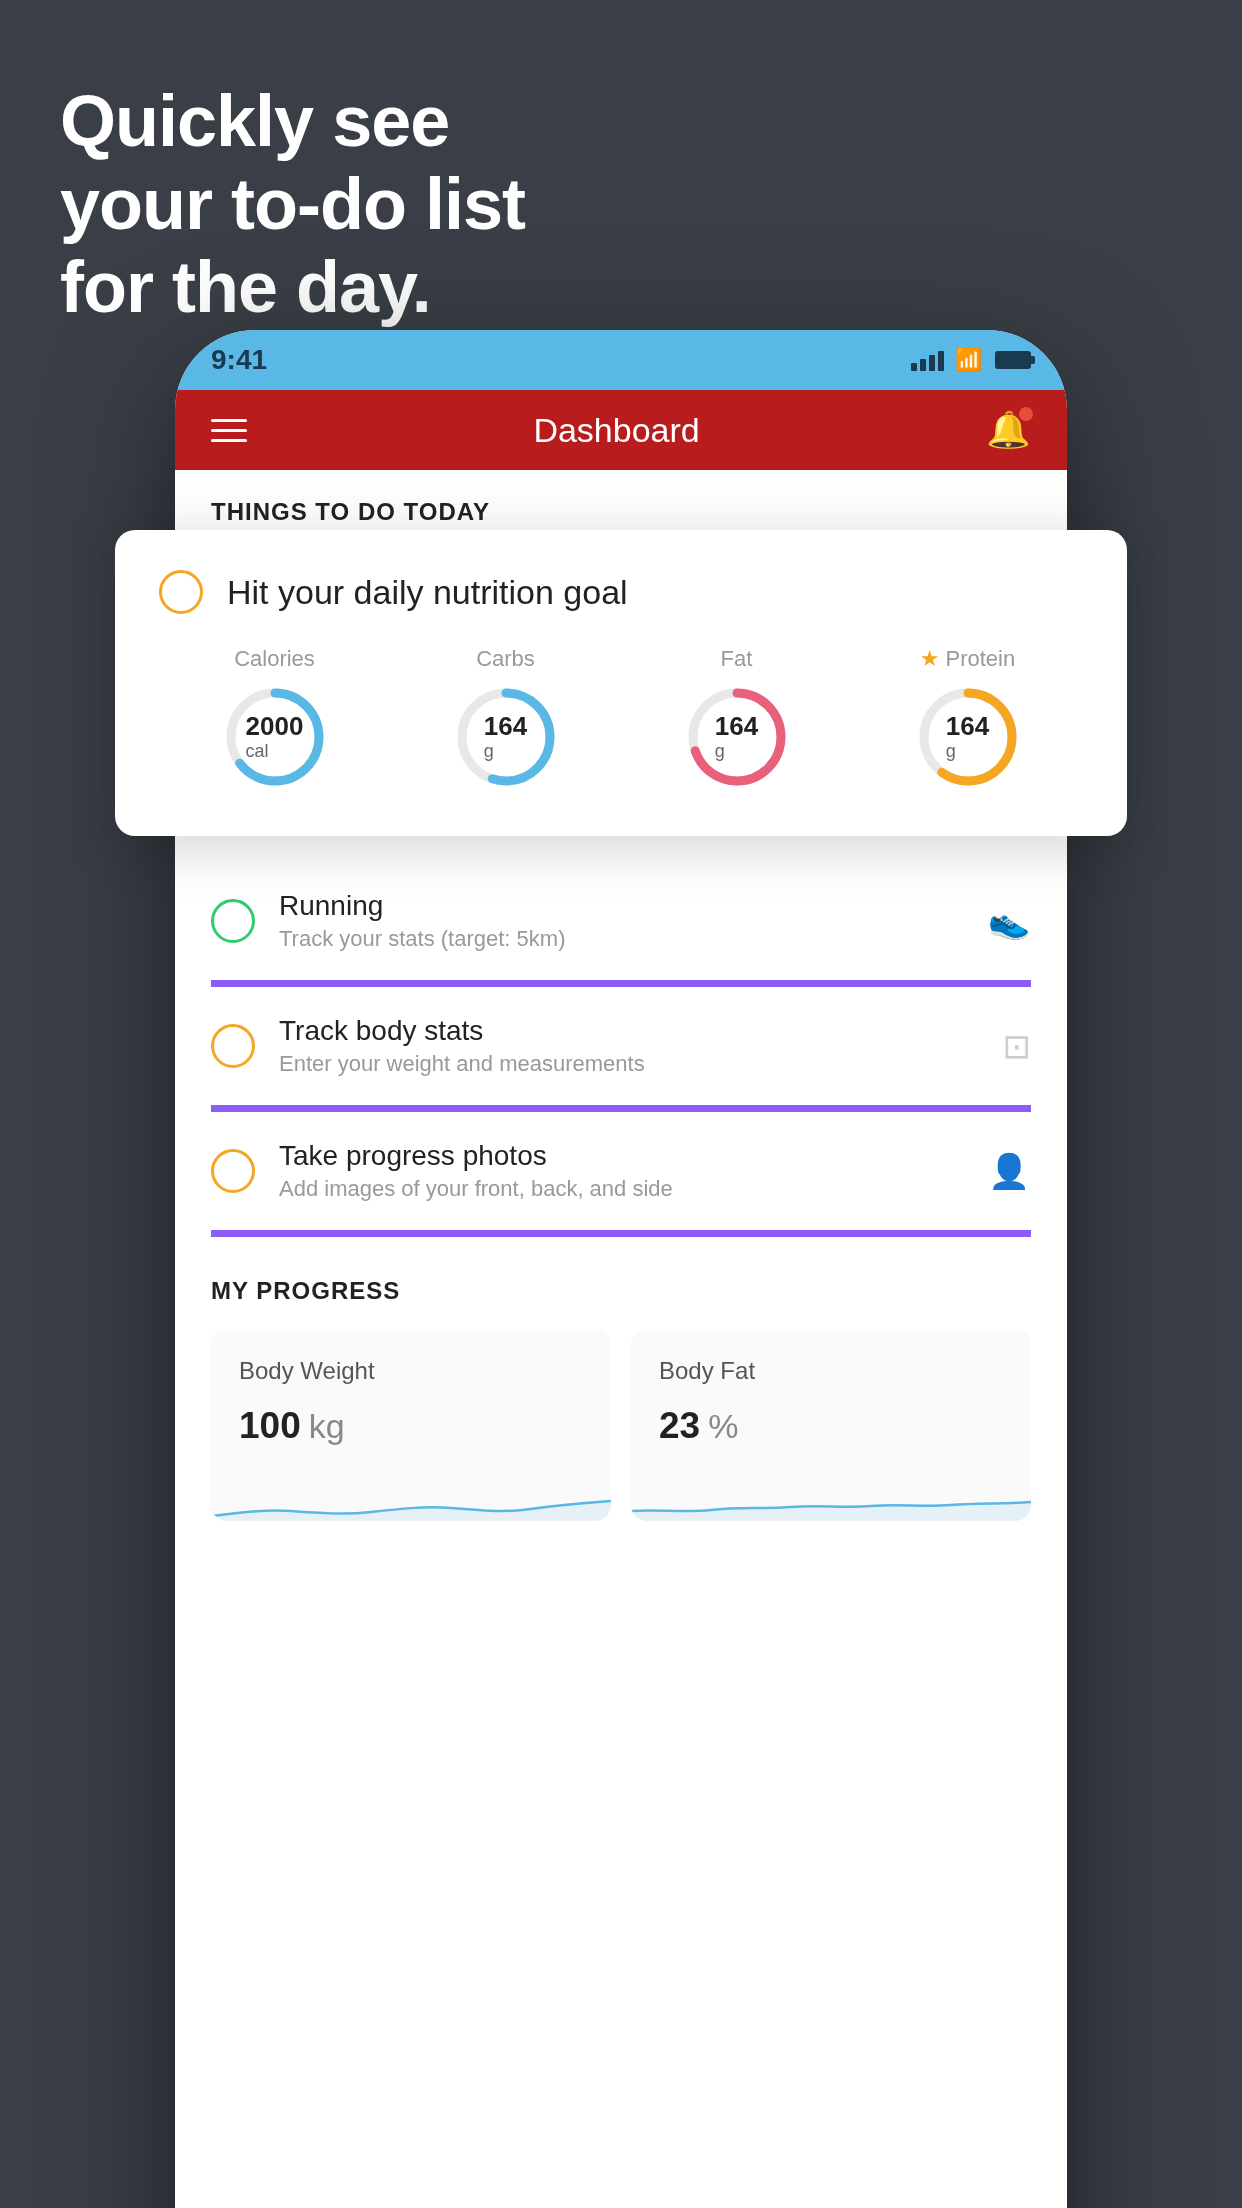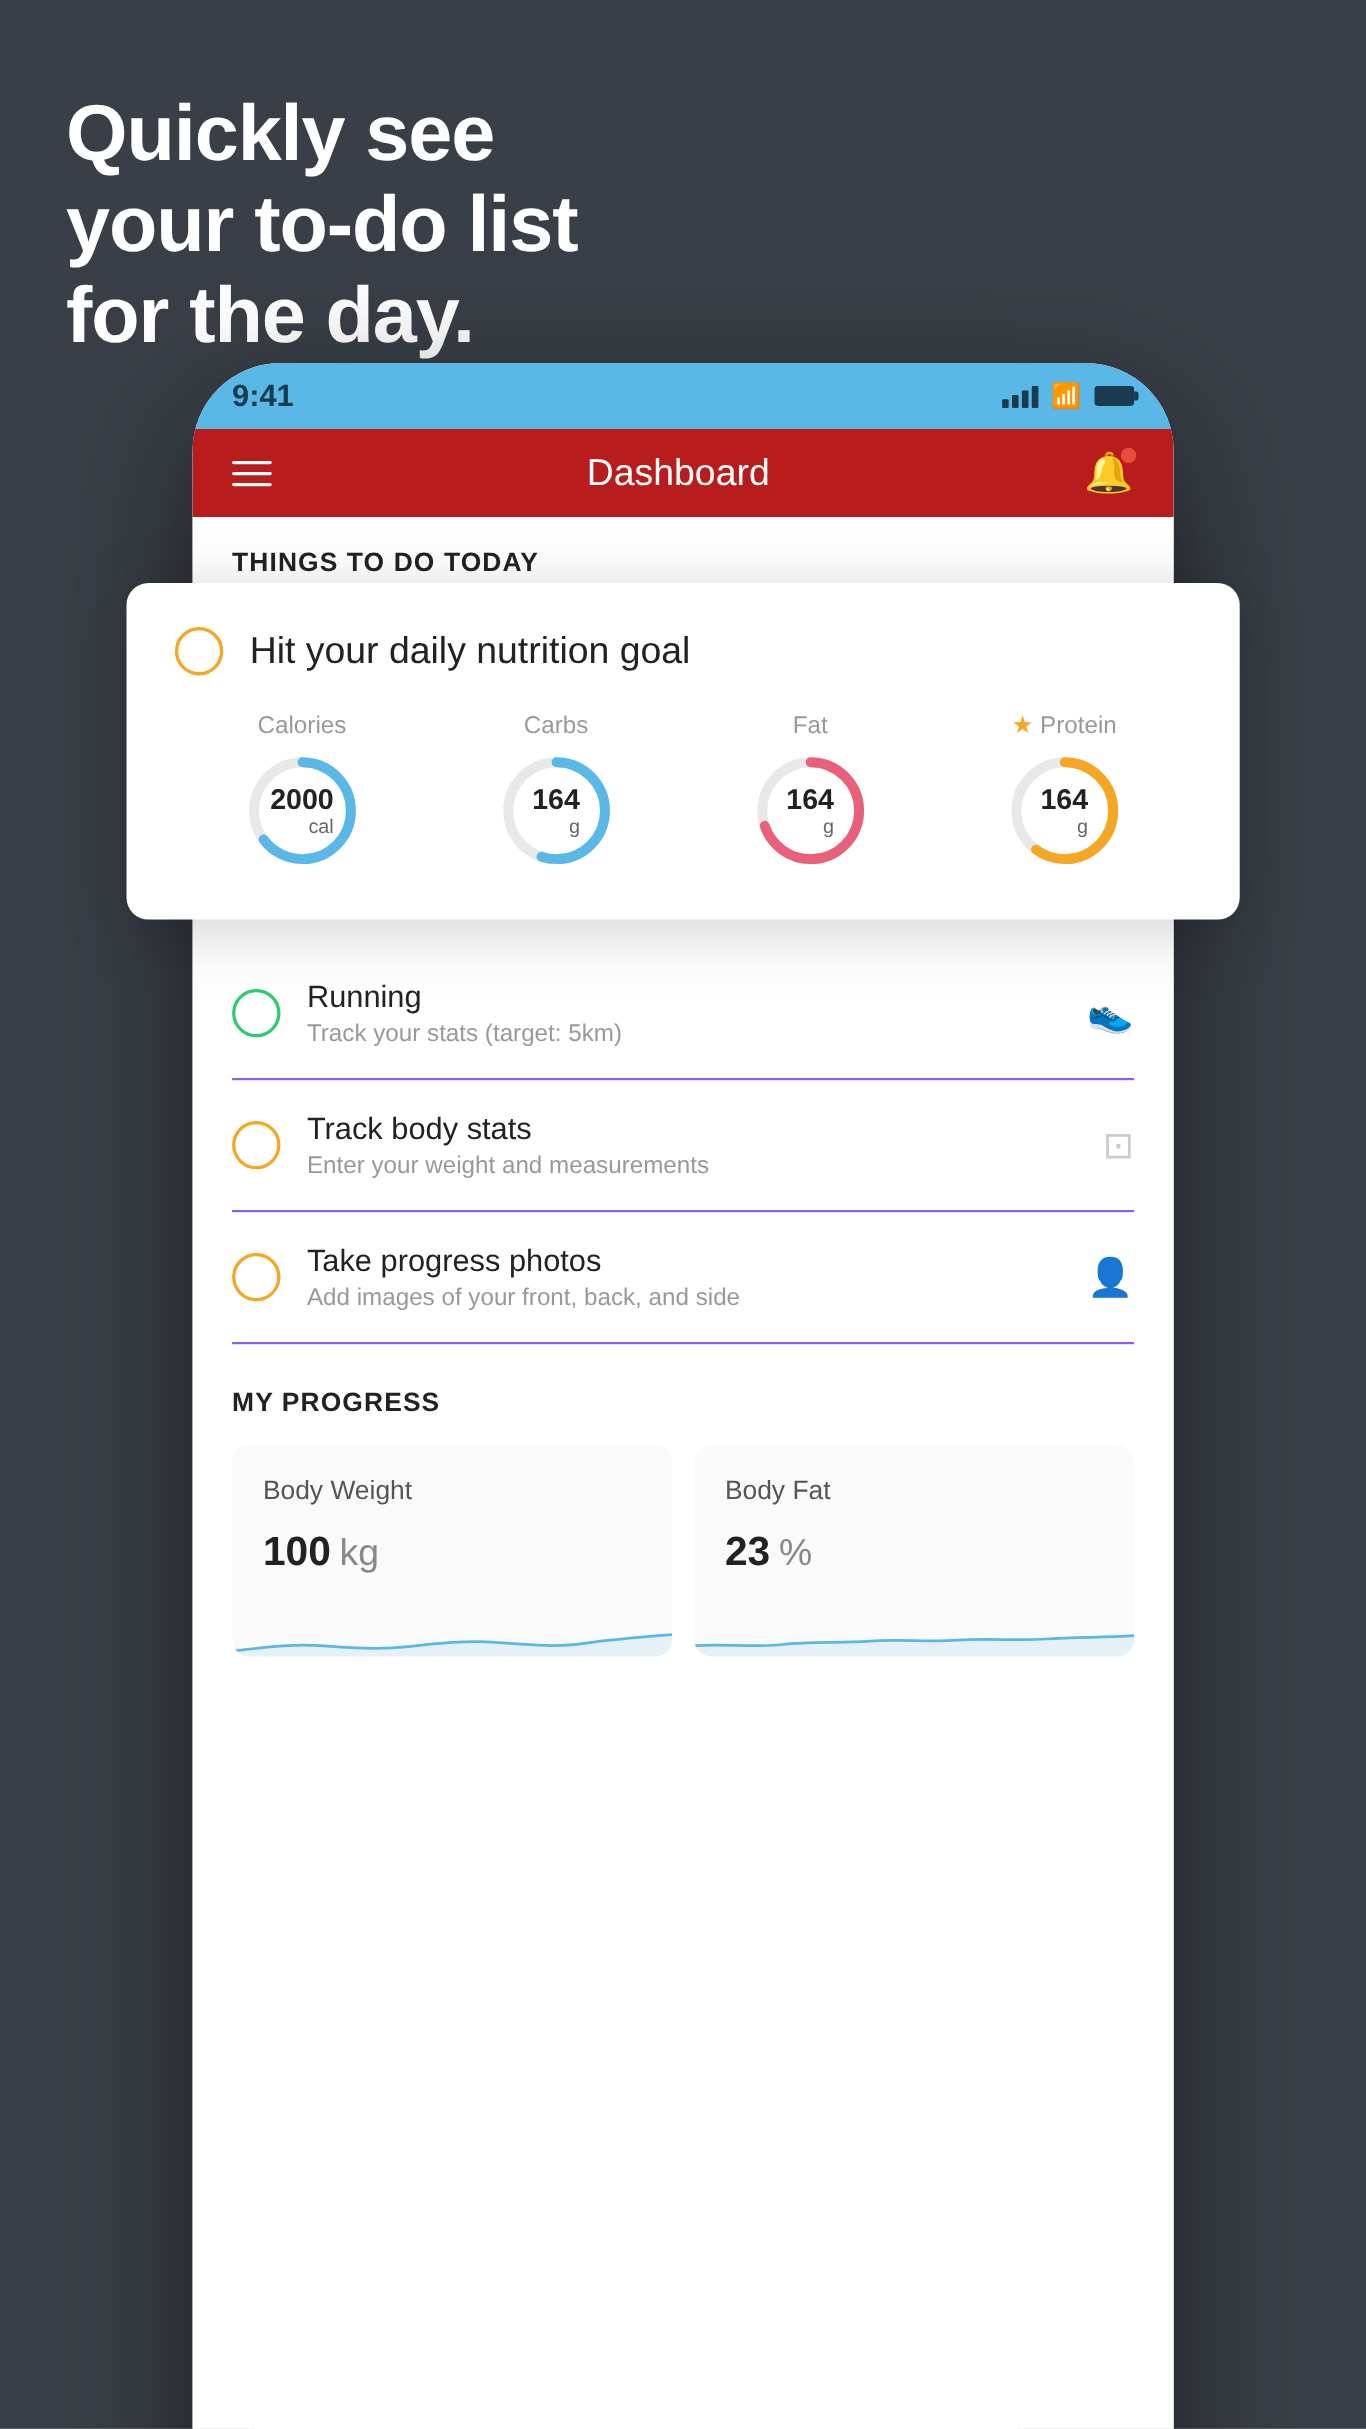--- a/index.html
+++ b/index.html
@@ -213,21 +213,21 @@
     .donut-svg {
       width: 110px;
       height: 110px;
       transform: rotate(-90deg);
     }
     .donut-center {
       position: absolute;
       top: 50%;
       left: 50%;
       transform: translate(-50%, -50%);
-      text-align: right;
+      text-align: left;
     }
     .donut-value {
       font-size: 26px;
       font-weight: 700;
       color: #222;
       display: block;
       line-height: 1.1;
     }
     .donut-unit {
       font-size: 18px;
@@ -236,21 +236,21 @@
 
     
     .todo-list {
       padding: 0 36px;
       margin-top: 320px;
     }
     .todo-item {
       display: flex;
       align-items: center;
       padding: 28px 0;
-      border-bottom: 2px solid #8b5cf6;
+      border-bottom: 7px solid #8b5cf6;
       gap: 24px;
     }
     .todo-check {
       width: 44px;
       height: 44px;
       border-radius: 50%;
       border: 3px solid;
       flex-shrink: 0;
     }
     .todo-check.green { border-color: #2ecc71; }

